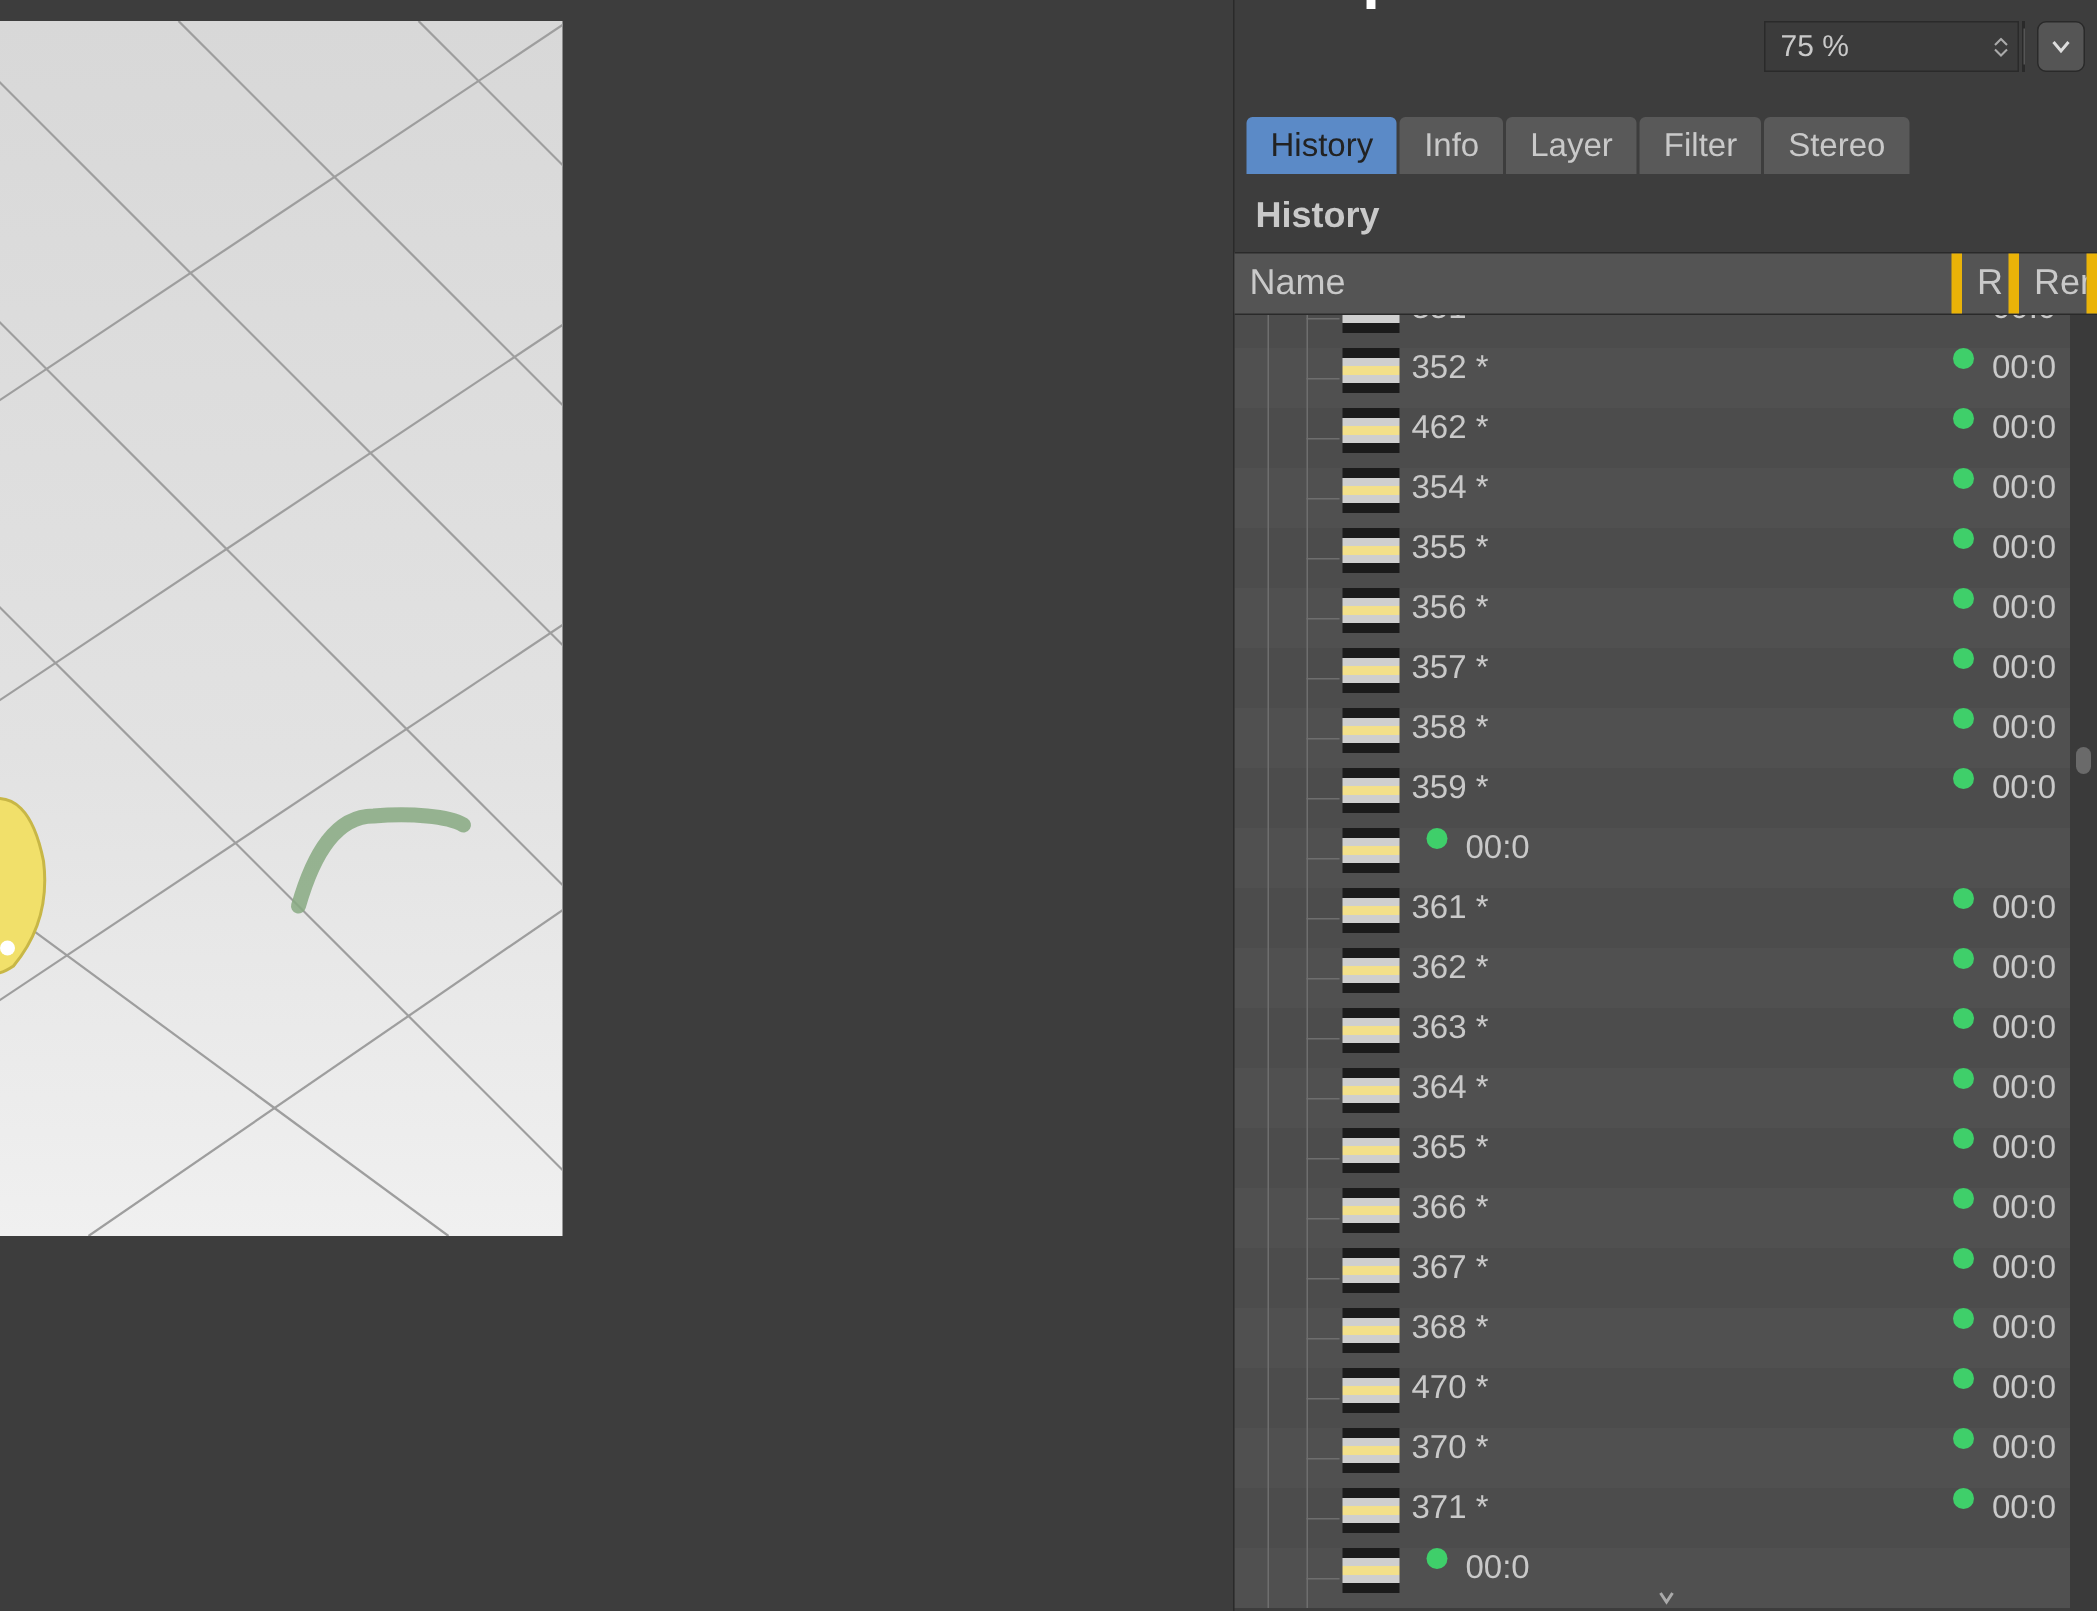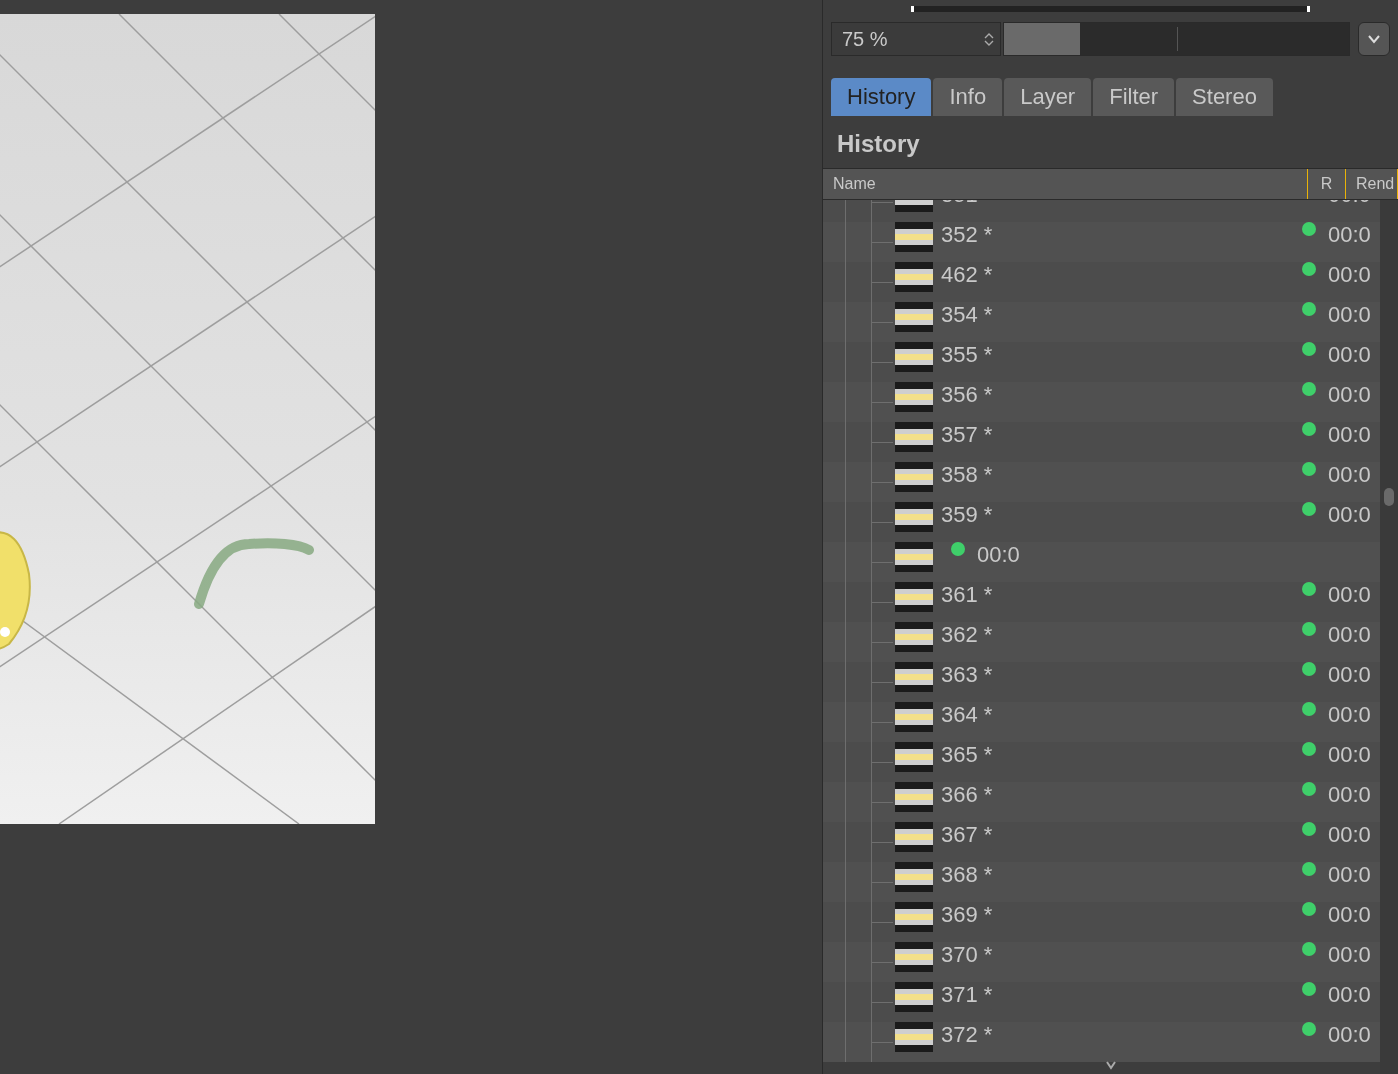--- a/index.html
+++ b/index.html
@@ -16,37 +16,37 @@
     --status-green:#3fcf6a;
     --border:#2a2a2a;
   }
   *{box-sizing:border-box;font-family:Arial,Helvetica,sans-serif;}
   html,body{margin:0;padding:0;width:1398px;height:1074px;background:var(--bg);overflow:hidden;}
   .app{display:flex;width:100%;height:100%;}
   .viewport-col{flex:0 0 822px;height:100%;background:var(--bg);position:relative;overflow:hidden;}
   .render-img{position:absolute;left:-1px;top:14px;width:376px;height:810px;background:linear-gradient(180deg,#d8d8d8 0%,#e2e2e2 60%,#f0f0f0 100%);}
   .grid{position:absolute;inset:0;}
   .side-col{flex:1;height:100%;display:flex;flex-direction:column;border-left:1px solid var(--border);}
-  .top-bar{height:70px;padding:0 8px 8px 8px;display:flex;flex-direction:column;justify-content:center;gap:4px;}
+  .top-bar{height:70px;padding:0 8px 8px 8px;display:flex;flex-direction:row;justify-content:space-between;gap:4px;}
   .nav-thumb-strip{height:6px;background:#222;margin:0 80px 6px 80px;border-left:3px solid #fff;border-right:3px solid #fff;}
   .zoom-row{display:flex;align-items:center;gap:2px;}
   .zoom-field{flex:0 0 170px;height:34px;background:#3b3b3b;border:1px solid var(--border);display:flex;align-items:center;justify-content:space-between;padding:0 6px 0 10px;color:var(--text-light);font-size:20px;}
   .spinner{display:flex;flex-direction:column;gap:1px;}
   .spinner span{width:10px;height:6px;display:block;}
   .spinner svg{width:10px;height:6px;display:block;}
   .zoom-slider{flex:1;height:34px;background:#2b2b2b;border:1px solid var(--border);position:relative;}
   .zoom-slider-fill{position:absolute;left:0;top:0;bottom:0;width:22%;background:#6a6a6a;}
   .zoom-slider-tick{position:absolute;top:4px;bottom:4px;width:1px;background:#555;left:50%;}
   .dropdown-btn{width:32px;height:34px;background:#555;border:1px solid var(--border);border-radius:6px;display:flex;align-items:center;justify-content:center;margin-left:6px;}
   .tabs-row{display:flex;gap:2px;padding:8px 8px 0 8px;}
   .tab{padding:6px 16px;background:var(--tab-inactive);color:var(--text-light);font-size:22px;border-top-left-radius:4px;border-top-right-radius:4px;}
   .tab.active{background:var(--tab-active);color:#222;}
   .panel-title{font-size:24px;font-weight:bold;color:var(--text-light);padding:14px 14px 10px 14px;}
   .headers{display:flex;background:#545454;border-top:1px solid var(--border);border-bottom:1px solid var(--border);}
-  .headers>div{padding:6px 10px;color:var(--text-light);font-size:16px;border-right:1px solid #eab308;}
+  .headers>div{padding:6px 10px;color:var(--text-light);font-size:24px;border-right:7px solid #eab308;}
   .hdr-name{flex:1;}
   .hdr-r{width:38px;text-align:center;}
   .hdr-rend{width:52px;overflow:hidden;white-space:nowrap;}
   .list-wrap{flex:1;position:relative;overflow:hidden;}
   .rows{position:absolute;left:0;right:18px;top:0;}
   .row{display:flex;align-items:flex-start;height:40px;font-size:22px;color:var(--text-light);}
   .row:nth-child(odd){background:var(--row-a);}
   .row:nth-child(even){background:var(--row-b);}
   .row .tree{width:72px;height:100%;position:relative;}
   .tree-v1{position:absolute;left:22px;top:0;bottom:0;width:1px;background:#6e6e6e;}
@@ -382,21 +382,21 @@
             </div>
             <div class="time">00:0</div>
           </div>
           <div class="row">
             <div class="tree">
               <span class="tree-v1"></span>
               <span class="tree-v2"></span>
               <span class="tree-h"></span>
             </div>
             <div class="thumb"></div>
-            <div class="name">369 *</div>
+            <div class="name">470 *</div>
             <div class="status">
               <span class="dot"></span>
             </div>
             <div class="time">00:0</div>
           </div>
           <div class="row">
             <div class="tree">
               <span class="tree-v1"></span>
               <span class="tree-v2"></span>
               <span class="tree-h"></span>
@@ -421,21 +421,20 @@
             </div>
             <div class="time">00:0</div>
           </div>
           <div class="row">
             <div class="tree">
               <span class="tree-v1"></span>
               <span class="tree-v2"></span>
               <span class="tree-h"></span>
             </div>
             <div class="thumb"></div>
-            <div class="name">372 *</div>
             <div class="status">
               <span class="dot"></span>
             </div>
             <div class="time">00:0</div>
           </div>
         </div>
       <div class="scrollbar">
         <div class="scroll-thumb"></div>
       </div>
       <div class="scroll-arrow down">

